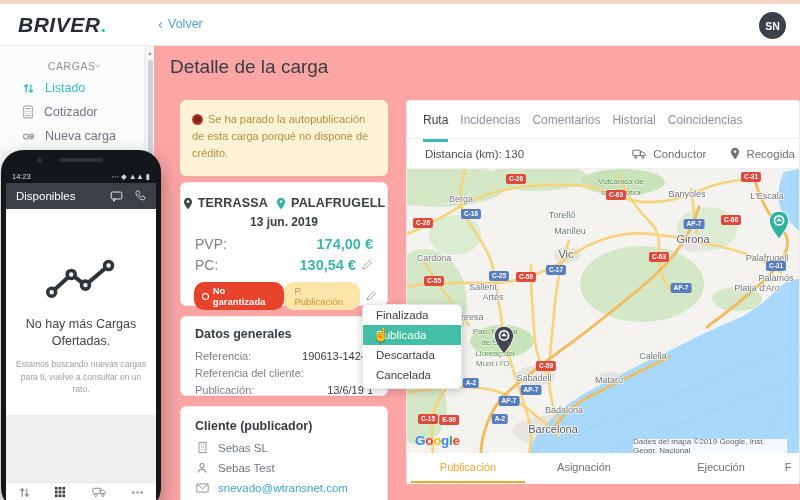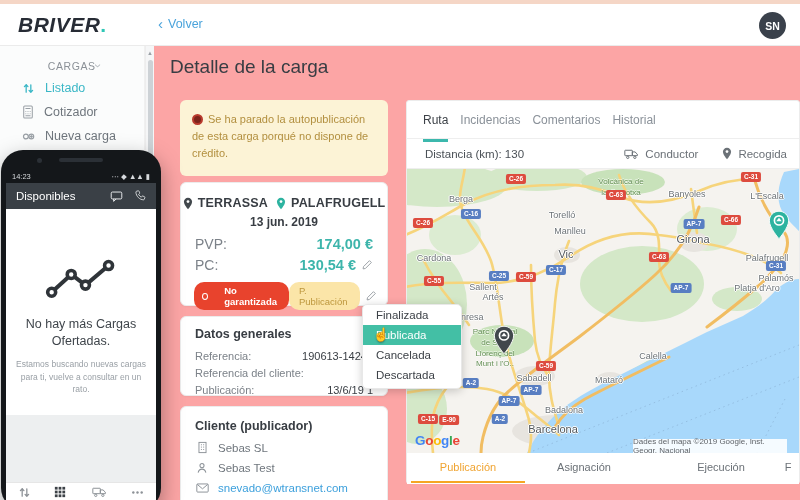--- a/index.html
+++ b/index.html
@@ -31,21 +31,21 @@
   .warn-ico{display:inline-block;width:11px;height:11px;border-radius:50%;background:#7c241c;border:2px solid #b93a2d;vertical-align:-2px;margin-right:5px}
   .route-card{left:180px;top:182px;width:208px;height:124px}
   .route-row{display:flex;justify-content:center;align-items:center;gap:4px;margin-top:13px;font-size:12.5px;font-weight:bold;color:#383d43;letter-spacing:.2px}
   .route-row .icn{display:flex;margin-right:1px}
   .route-date{text-align:center;font-size:12px;font-weight:bold;color:#383d43;margin-top:5px}
   .price-row{display:flex;align-items:center;padding:0 14px;margin-top:7px}
   .price-label{font-size:14px;color:#7c8289}
   .price-val{margin-left:auto;font-size:14.5px;font-weight:bold;color:#3db5ab}
   .edit-ico{color:#9aa0a6;display:flex;margin-left:5px;cursor:pointer}
   .tags-row{display:flex;align-items:center;margin-top:9px;padding:0 10px 0 13px}
-  .tag-red{background:#e8432d;color:#fff;font-size:9.5px;font-weight:bold;padding:3px 8px;border-radius:10px;display:flex;gap:16px;align-items:center}
+  .tag-red{background:#e8432d;color:#fff;font-size:9.5px;font-weight:bold;padding:3px 8px;border-radius:10px;display:flex;gap:4px;align-items:center}
   .tag-red .ring{width:7px;height:7px;border:1.5px solid #fff;border-radius:50%;display:inline-block}
   .tag-yellow{margin-left:auto;background:#fbe5a8;color:#bd973d;font-size:9.5px;padding:3px 10px;border-radius:10px;cursor:pointer}
   .datos-card{left:180px;top:316px;width:208px;height:80px;padding:10px 14px}
   .card-title{font-size:12.5px;font-weight:bold;color:#383d43}
   .kv{display:flex;font-size:11px;margin-top:5px}
   .kv:first-of-type{margin-top:9px}
   .kv-label{color:#7c8289}
   .kv-value{margin-left:auto;color:#383d43;white-space:nowrap}
   .cliente-card{left:180px;top:406px;width:208px;height:112px;padding:12px 14px}
   .cli-row{display:flex;align-items:center;gap:9px;font-size:11.5px;color:#6f767d;margin-top:8px}
@@ -55,21 +55,21 @@
   
   .dropdown{position:absolute;left:362px;top:304px;width:100px;background:#fff;border-radius:5px;box-shadow:0 2px 10px rgba(0,0,0,.2);border:1px solid #e8e8e8;padding-bottom:3px;z-index:30;overflow:hidden}
   .dd-item{position:relative;font-size:11.5px;color:#3c4147;padding:4px 0 4px 13px;cursor:pointer}
   .dd-item.sel{background:#43bfa5;color:#fff}
   .hand{position:absolute;left:10px;top:2px;color:#fff;font-size:13px;text-shadow:0 1px 2px rgba(0,0,0,.35)}
   
   .panel{position:absolute;left:406px;top:100px;width:394px;height:384px;background:#fff;border:1px solid #ececec;border-radius:3px}
   .ptabs{display:flex;align-items:flex-start;height:38px;border-bottom:1px solid #eee;padding-left:16px;gap:12px}
   .ptab{font-size:12px;color:#8a9199;line-height:38px;cursor:pointer;white-space:nowrap}
   .ptab.active{color:#3c4147;border-bottom:3px solid #3cb8ad}
-  .info-row{display:flex;align-items:center;height:30px;border-bottom:1px solid #eee;padding:0 12px 0 18px;font-size:11.5px;color:#4a5056}
+  .info-row{display:flex;align-items:center;height:30px;border-bottom:1px solid #eee;padding:0 4px 0 18px;font-size:11.5px;color:#4a5056}
   .info-actions{margin-left:auto;display:flex;gap:24px}
   .action{display:flex;align-items:center;gap:6px;color:#6b7177;cursor:pointer}
   .action .icn{display:flex}
   
   .map{position:absolute;left:0;top:68px;width:392px;height:284px;background:#f5f3ef;overflow:hidden;cursor:grab}
   .map svg.base{position:absolute;left:0;top:0}
   .mcity{position:absolute;transform:translate(-50%,-50%);font-size:9px;color:#6d7377;white-space:nowrap;text-shadow:0 1px 0 #fff,1px 0 0 #fff,-1px 0 0 #fff,0 -1px 0 #fff}
   .mcity.major{font-size:11px;color:#53585c}
   .mpark{position:absolute;transform:translate(-50%,0);font-size:8px;color:#689259;text-align:center;line-height:1.35;white-space:nowrap;text-shadow:0 1px 0 rgba(255,255,255,.8),0 -1px 0 rgba(255,255,255,.8)}
   .shield{position:absolute;transform:translate(-50%,-50%);font-size:6.5px;font-weight:bold;color:#fff;padding:1px 3px;border-radius:2px;white-space:nowrap;line-height:1.2}
@@ -273,20 +273,21 @@
         </div>
       </div>
   </div>
 
   <div class="panel">
     <div class="ptabs" id="panel-tabs">
         <span class="ptab active">Ruta</span>
         <span class="ptab">Incidencias</span>
         <span class="ptab">Comentarios</span>
         <span class="ptab">Historial</span>
+        <span class="ptab">Coincidencias</span>
       </div>
     <div class="info-row">
       <span>Distancia (km): 130</span>
       <span class="info-actions" id="info-actions">
           <span class="action">
             <span class="icn">
               <svg viewBox="0 0 18 14" width="15" height="12">
                 <g fill="none" stroke="currentColor" stroke-width="1.2">
                   <rect x="1" y="2.5" width="9" height="6.5" rx="0.5"></rect>
                   <path d="M10 4.5h3.2L16 7.2v1.8h-6z"></path>
@@ -431,22 +432,22 @@
         <span class="btab" style="left: 177px;">Asignación</span>
         <span class="btab" style="left: 289px; margin-left: 25px;">Ejecución</span>
         <span class="btab" style="left: 381px;">F</span>
       </div>
   </div>
 
   <div class="dropdown">
     <div id="dropdown-items">
         <div class="dd-item"><span>Finalizada</span></div>
         <div class="dd-item sel"><span>Publicada</span><span class="hand">☝</span></div>
+        <div class="dd-item"><span>Descartada</span></div>
         <div class="dd-item"><span>Cancelada</span></div>
-        <div class="dd-item"><span>Descartada</span></div>
       </div>
   </div>
 
   <div class="phone">
     <div class="speaker"></div>
     <div class="cam"></div>
     <div class="pstatus">
       <span>14:23</span>
       <span>⋯ ◆ ▲▲ ▮</span>
     </div>

